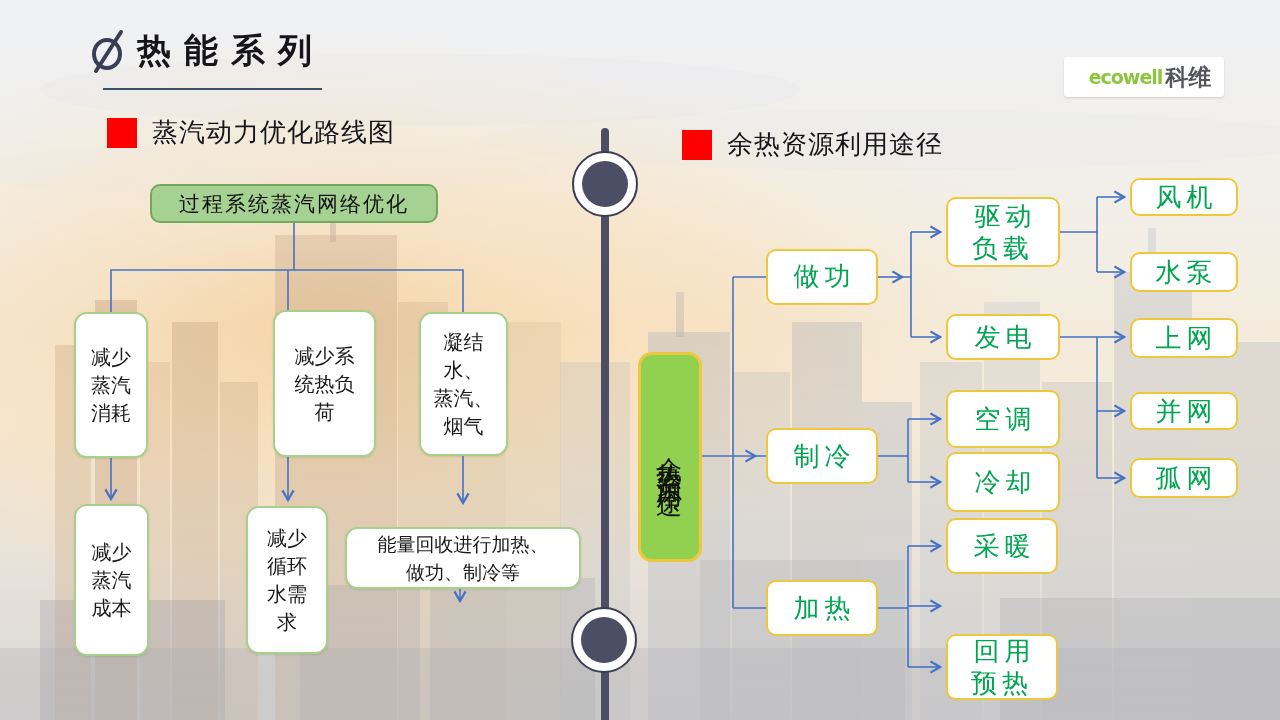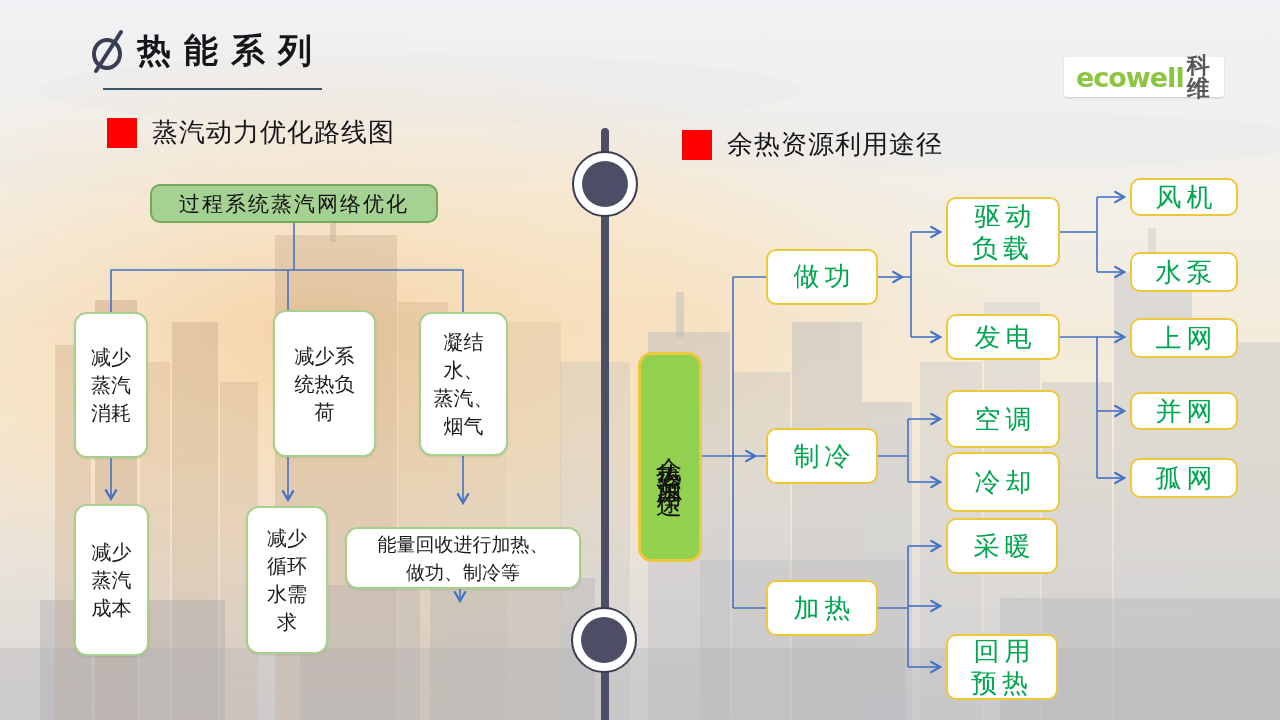--- a/index.html
+++ b/index.html
@@ -20,21 +20,21 @@
     position:absolute;left:103px;top:88px;width:219px;height:2px;
     background:#3a4f68;z-index:5;
   }
 
   
   .logo{
     position:absolute;left:1064px;top:57px;width:160px;height:40px;z-index:5;
     background:#fff;border-radius:3px;display:flex;align-items:center;justify-content:center;
     box-shadow:0 1px 2px rgba(0,0,0,.15);
   }
-  .logo-en{font-size:27px;font-weight:bold;letter-spacing:-1px;color:var(--logo-green,#8cc63e);line-height:1;padding-left:12px;}
+  .logo-en{font-size:19px;font-weight:bold;letter-spacing:-1px;color:var(--logo-green,#8cc63e);line-height:1;padding-left:12px;}
   .logo-cn{font-size:23px;font-weight:bold;color:#54565a;margin-left:3px;line-height:1;}
 
   
   .sec-header{position:absolute;z-index:5;display:flex;align-items:center;}
   .red-bullet{width:30px;height:30px;background:var(--accent-red,#fe0000);flex:0 0 auto;}
   .sec-label{font-size:26px;color:#15151a;margin-left:15px;letter-spacing:1px;white-space:nowrap;}
 
   
   .timeline-bar{
     position:absolute;left:601px;top:128px;width:8px;height:592px;

